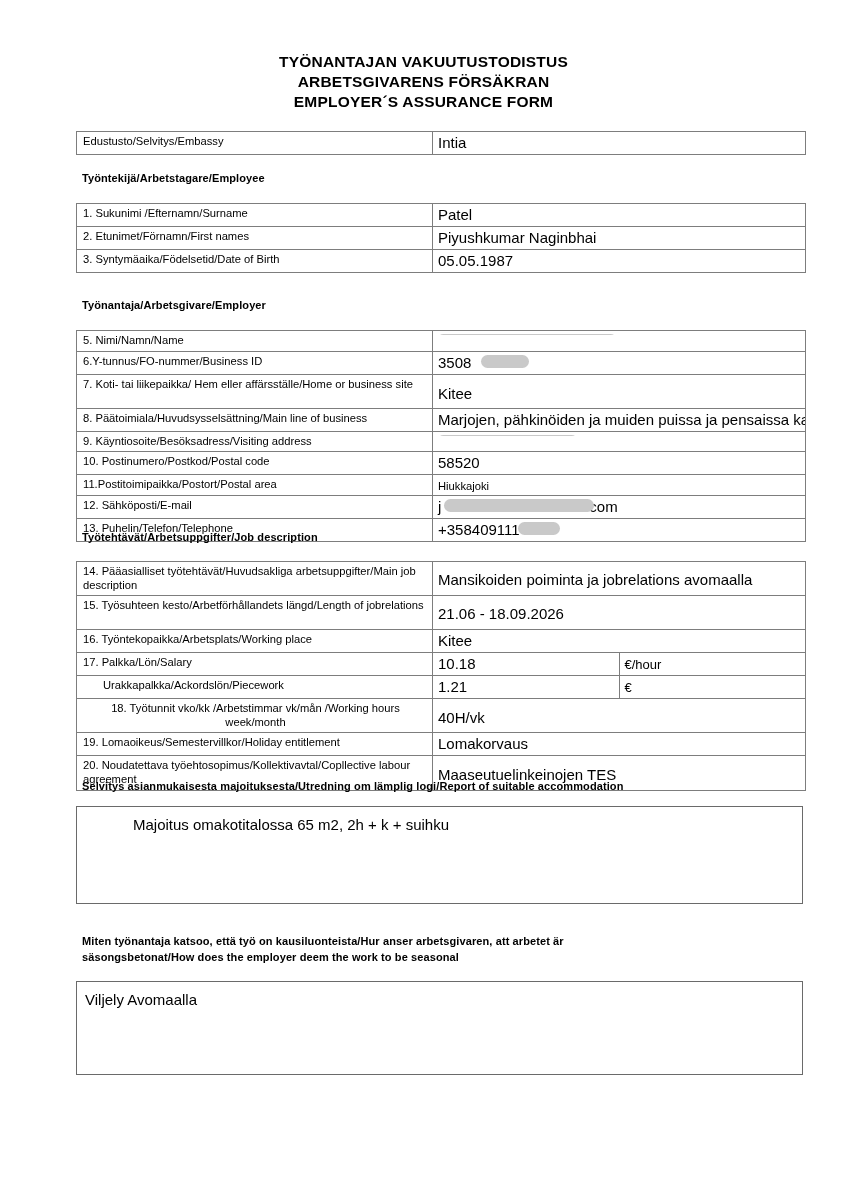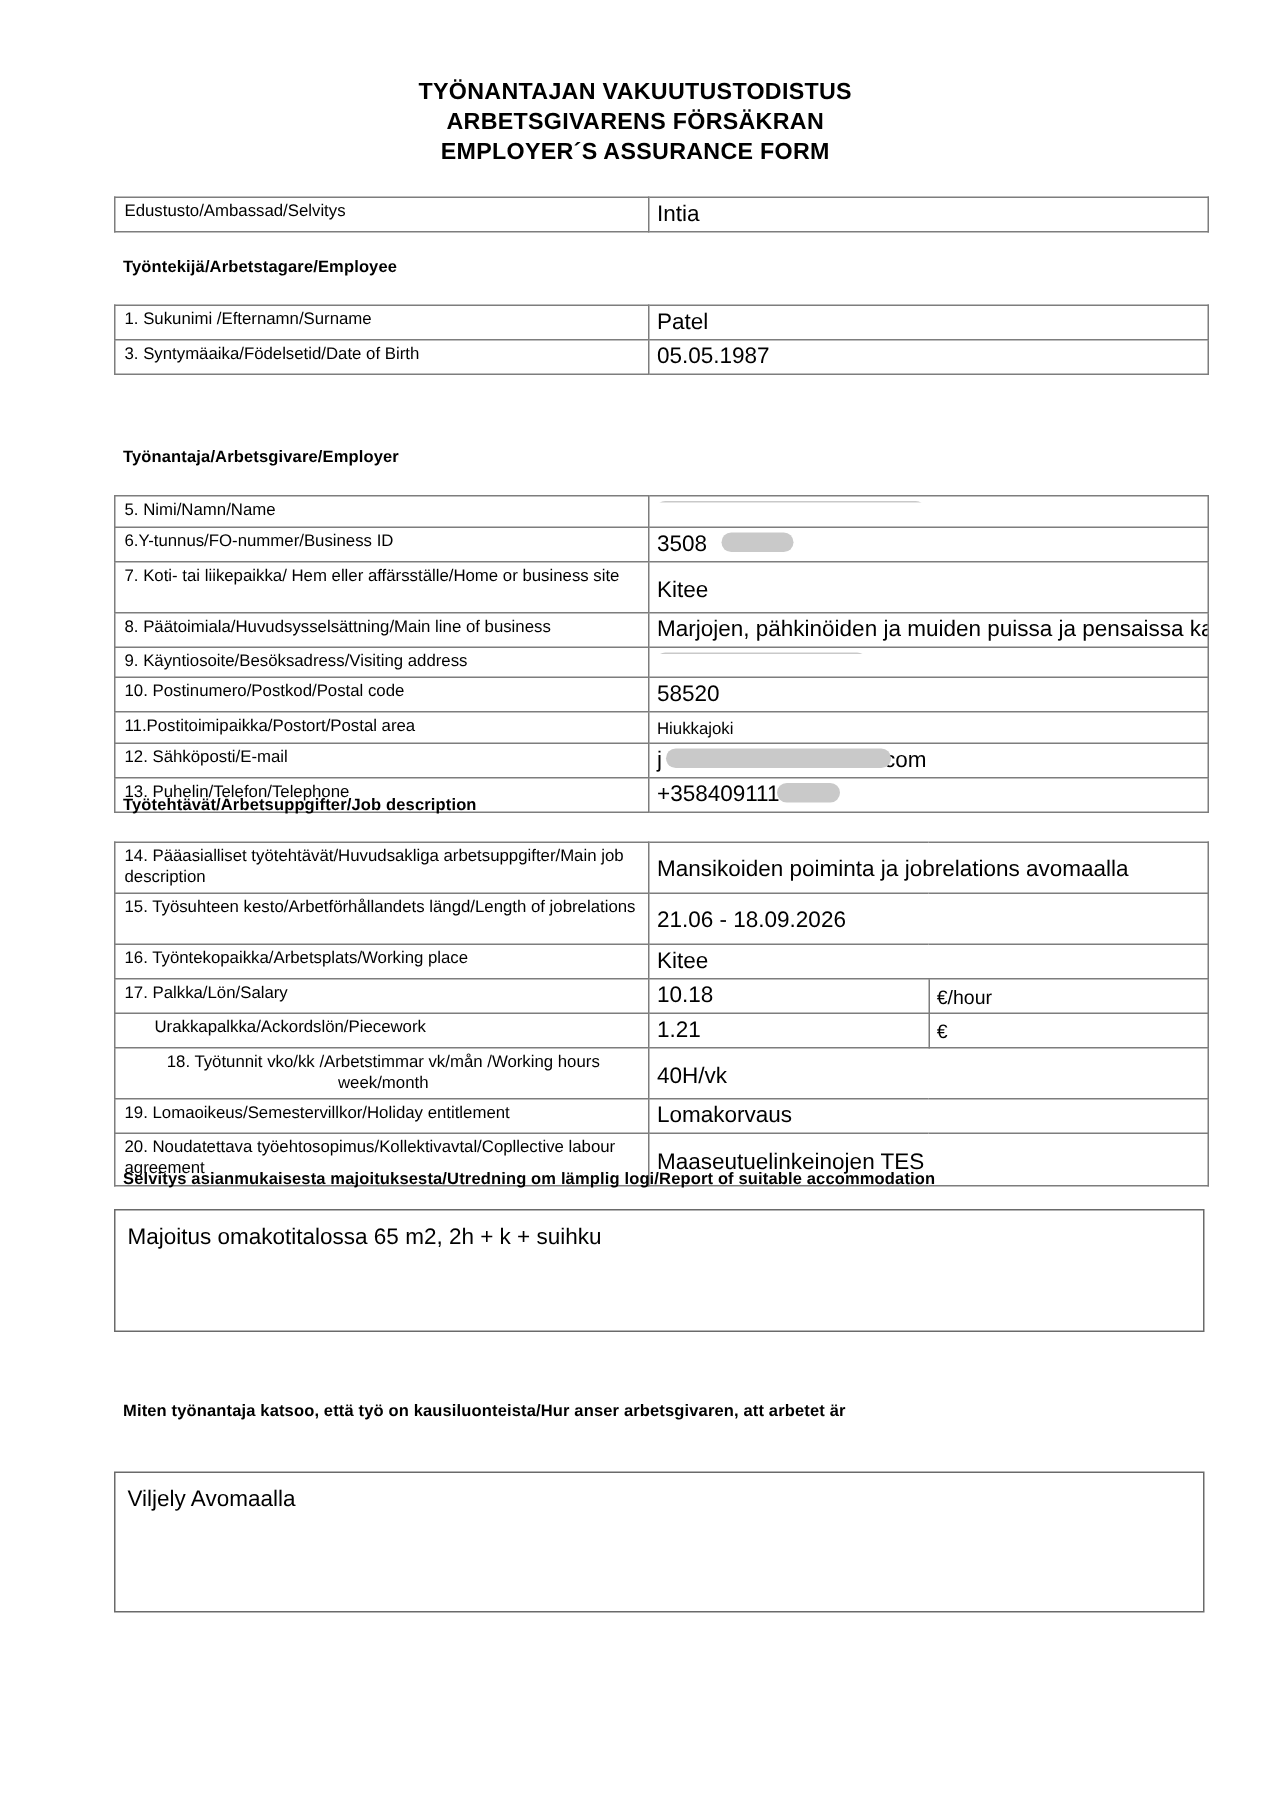--- a/index.html
+++ b/index.html
@@ -109,21 +109,21 @@
   <div class="doc-title">
     <span class="line">TYÖNANTAJAN VAKUUTUSTODISTUS</span>
     <span class="line">ARBETSGIVARENS FÖRSÄKRAN</span>
     <span class="line">EMPLOYER´S ASSURANCE FORM</span>
   </div>
 
   <table class="tbl" style="top:131px;">
     <tbody>
         <tr>
       <td style="width:355px;height:22px;">
-        <div class="lbl">Edustusto/Ambassad/Selvitys</div>
+        <div class="lbl">Edustusto/Selvitys/Embassy</div>
       </td>
       <td style="width:372px;">
         <div class="val">Intia</div>
       </td>
     </tr>
   </tbody>
     </table>
 
   <div class="sect" style="top:172px;">Työntekijä/Arbetstagare/Employee</div>
 
@@ -132,20 +132,28 @@
         <tr>
       <td style="width:355px;height:19px;">
             <div class="lbl">1. Sukunimi /Efternamn/Surname</div>
           </td>
       <td style="width:372px;margin-left:36px;">
             <div class="val">Patel</div>
           </td>
     </tr>
     <tr>
       <td style="height:19px;">
+            <div class="lbl">2. Etunimet/Förnamn/First names</div>
+          </td>
+      <td>
+            <div class="val">Piyushkumar Naginbhai</div>
+          </td>
+    </tr>
+    <tr>
+      <td style="height:19px;">
             <div class="lbl">3. Syntymäaika/Födelsetid/Date of Birth</div>
           </td>
       <td>
             <div class="val">05.05.1987</div>
           </td>
     </tr>
   </tbody>
     </table>
 
   <div class="sect" style="top:299px;">Työnantaja/Arbetsgivare/Employer</div>
@@ -314,25 +322,26 @@
           </td>
       <td colspan="2">
             <div class="val" style="padding-top:10px;">Maaseutuelinkeinojen TES</div>
           </td>
     </tr>
   </tbody>
     </table>
 
   <div class="sect wide" style="top:778px;">Selvitys asianmukaisesta majoituksesta/Utredning om lämplig logi/Report of suitable accommodation</div>
 
-  <div class="freebox" style="top:806px;height:82px;">
+  <div class="freebox" style="top:806px;height:98px;padding-left:48px;">
     <div class="txt">Majoitus omakotitalossa 65 m2, 2h + k + suihku</div>
   </div>
 
   <div class="sect wide" style="top:933px;">
     <span style="display:block;">Miten työnantaja katsoo, että työ on kausiluonteista/Hur anser arbetsgivaren, att arbetet är</span>
+    <span style="display:block;">säsongsbetonat/How does the employer deem the work to be seasonal</span>
   </div>
 
   <div class="freebox" style="top:981px;height:94px;">
     <div class="txt">Viljely Avomaalla</div>
   </div>
 
 </div>
 
 </body></html>

